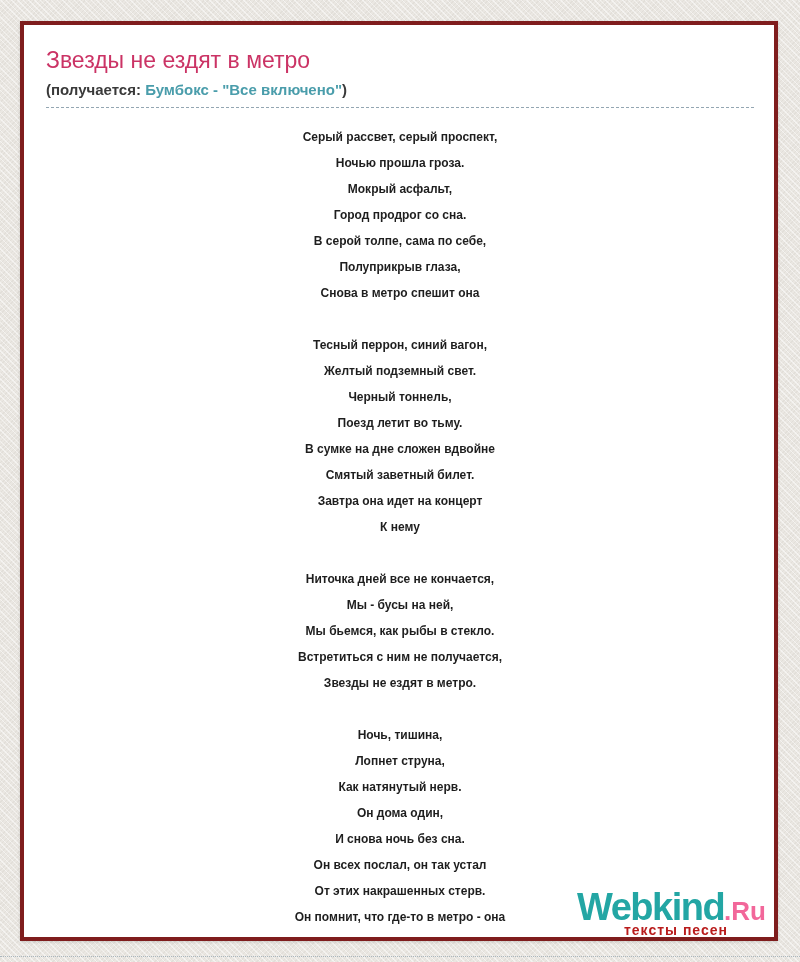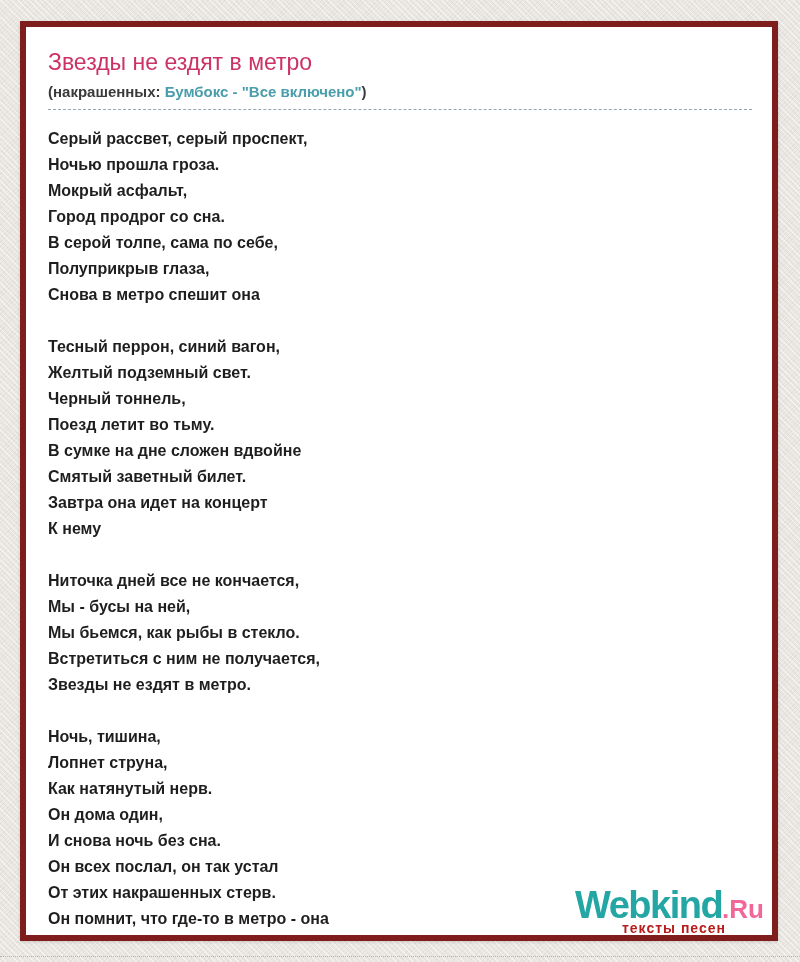--- a/index.html
+++ b/index.html
@@ -18,21 +18,21 @@
       repeating-linear-gradient(135deg, rgba(125,118,105,.07) 0 1px, rgba(0,0,0,0) 1px 3px);
   }
   .card {
     position: absolute;
     left: 20px;
     top: 21px;
     width: 758px;
     height: 920px;
     box-sizing: border-box;
     background: #ffffff;
-    border: 6px solid #7f1d1d;
+    border: 4px solid #7f1d1d;
     box-shadow: 0 1px 3px rgba(0,0,0,.14);
     padding: 22px 20px 0 22px;
   }
   .song-title {
     margin: 0 0 7px 0;
     font-size: 23px;
     font-weight: normal;
     color: #cb3365;
   }
   .artist-line {
@@ -42,25 +42,26 @@
     padding-bottom: 9px;
     border-bottom: 1px dashed #94a6b2;
   }
   .artist-link {
     color: #4a9dab;
     text-decoration: none;
     cursor: pointer;
   }
   .lyrics {
     margin-top: 16px;
-    font-size: 16px;
+    font-size: 12px;
     font-weight: bold;
     line-height: 26px;
     color: #1e1e1e;
     white-space: pre-line;
+    text-align: center;
   }
   .logo {
     position: absolute;
     right: 8px;
     bottom: 0px;
     text-align: right;
     line-height: 1;
     cursor: pointer;
   }
   .logo-main {
@@ -90,21 +91,21 @@
     border-top: 1px dotted #aab6bd;
   }
 </style>
 </head>
 <body>
 
 <div class="card">
 
   <h1 class="song-title">Звезды не ездят в метро</h1>
 
-  <div class="artist-line"><span>(накрашенных: </span><a class="artist-link">Бумбокс - "Все включено"</a><span>)</span></div>
+  <div class="artist-line"><span>(получается: </span><a class="artist-link">Бумбокс - "Все включено"</a><span>)</span></div>
 
   <div class="lyrics">Серый рассвет, серый проспект,
 Ночью прошла гроза.
 Мокрый асфальт,
 Город продрог со сна.
 В серой толпе, сама по себе,
 Полуприкрыв глаза,
 Снова в метро спешит она
 
 Тесный перрон, синий вагон,

